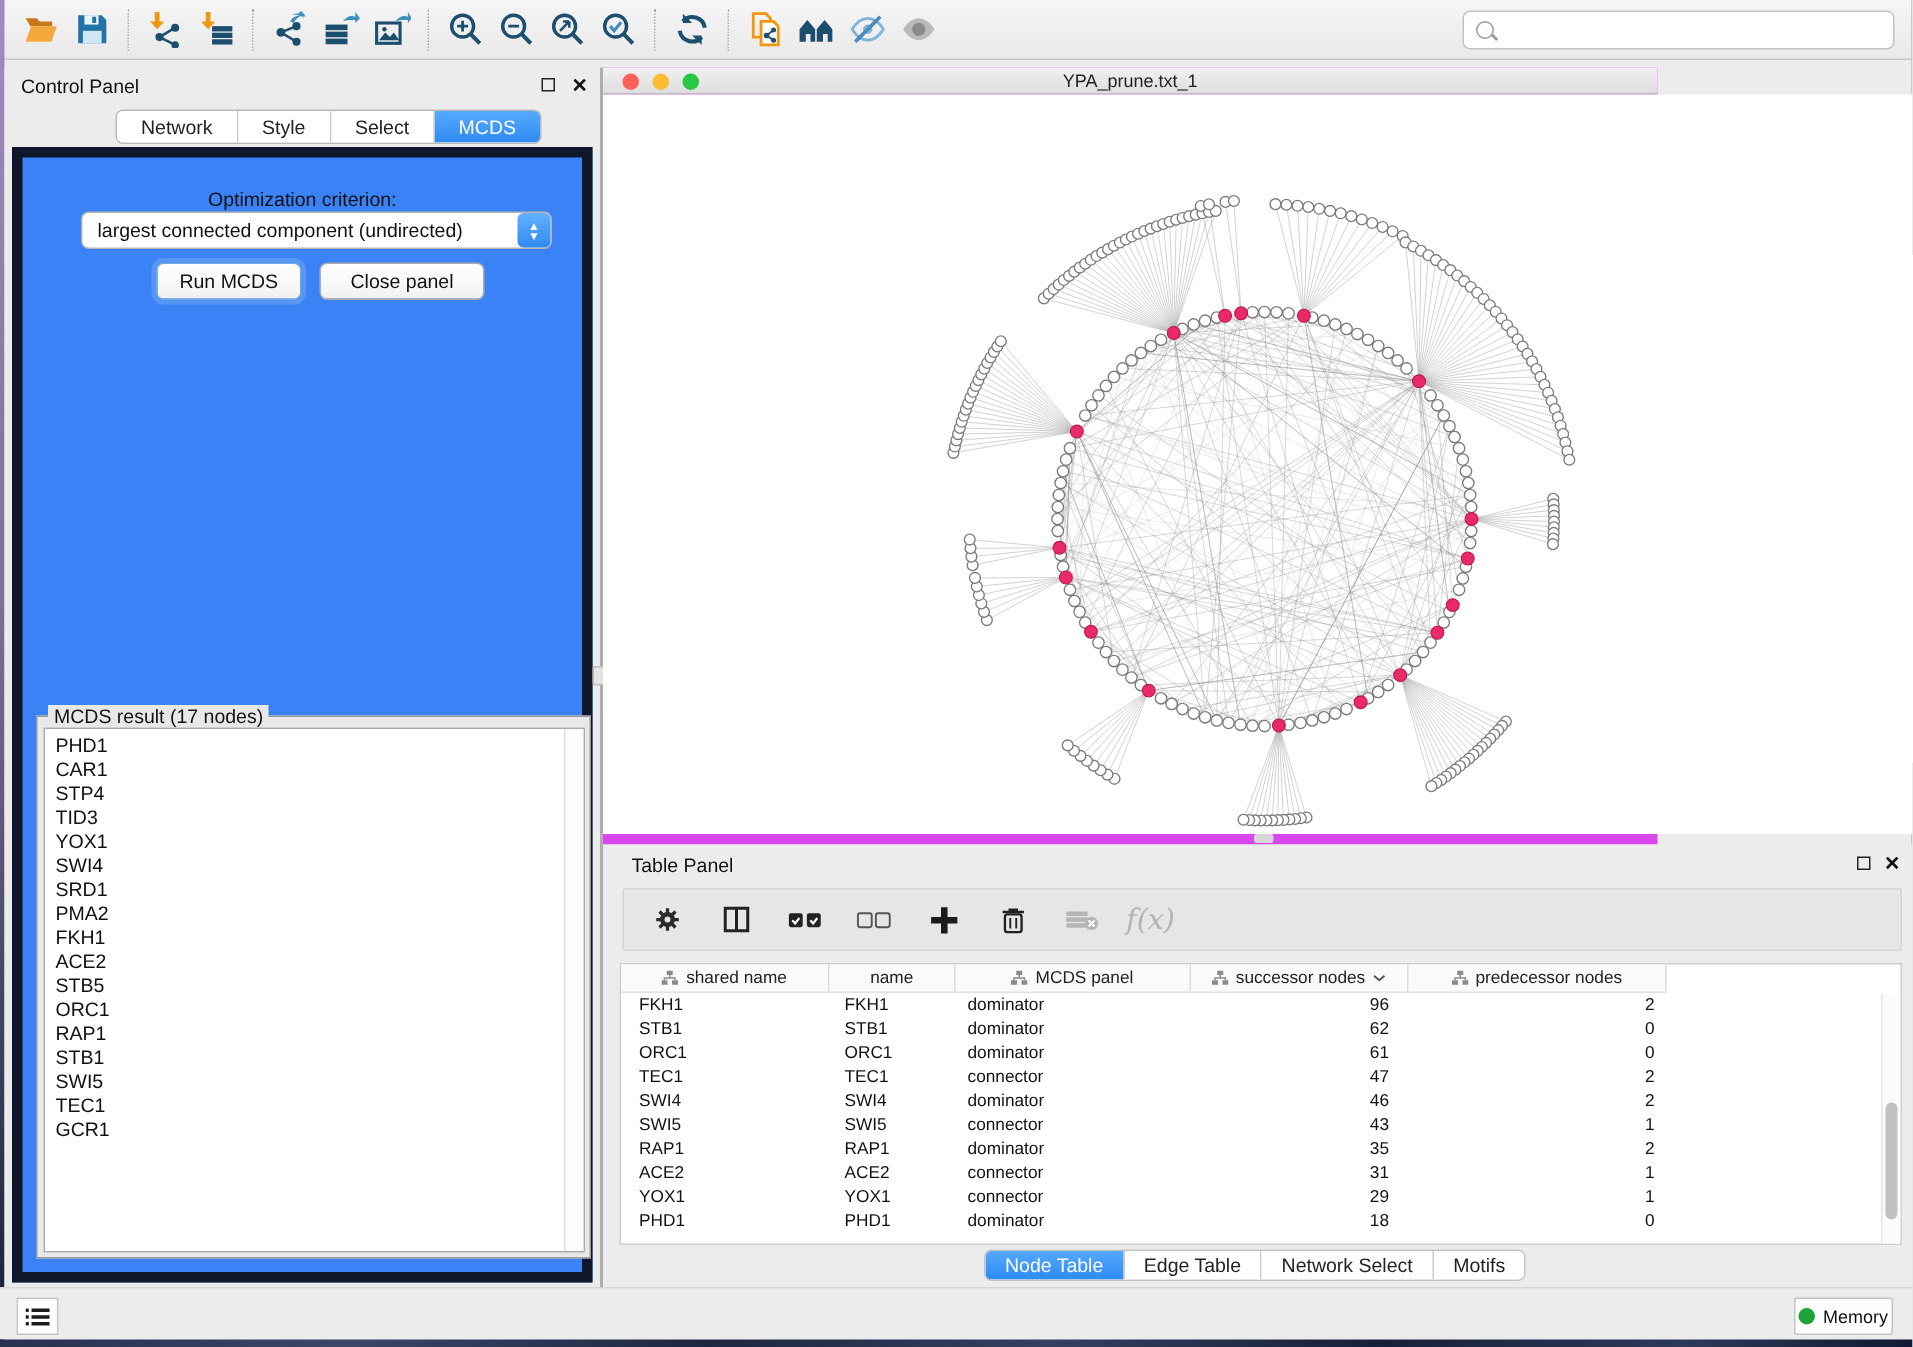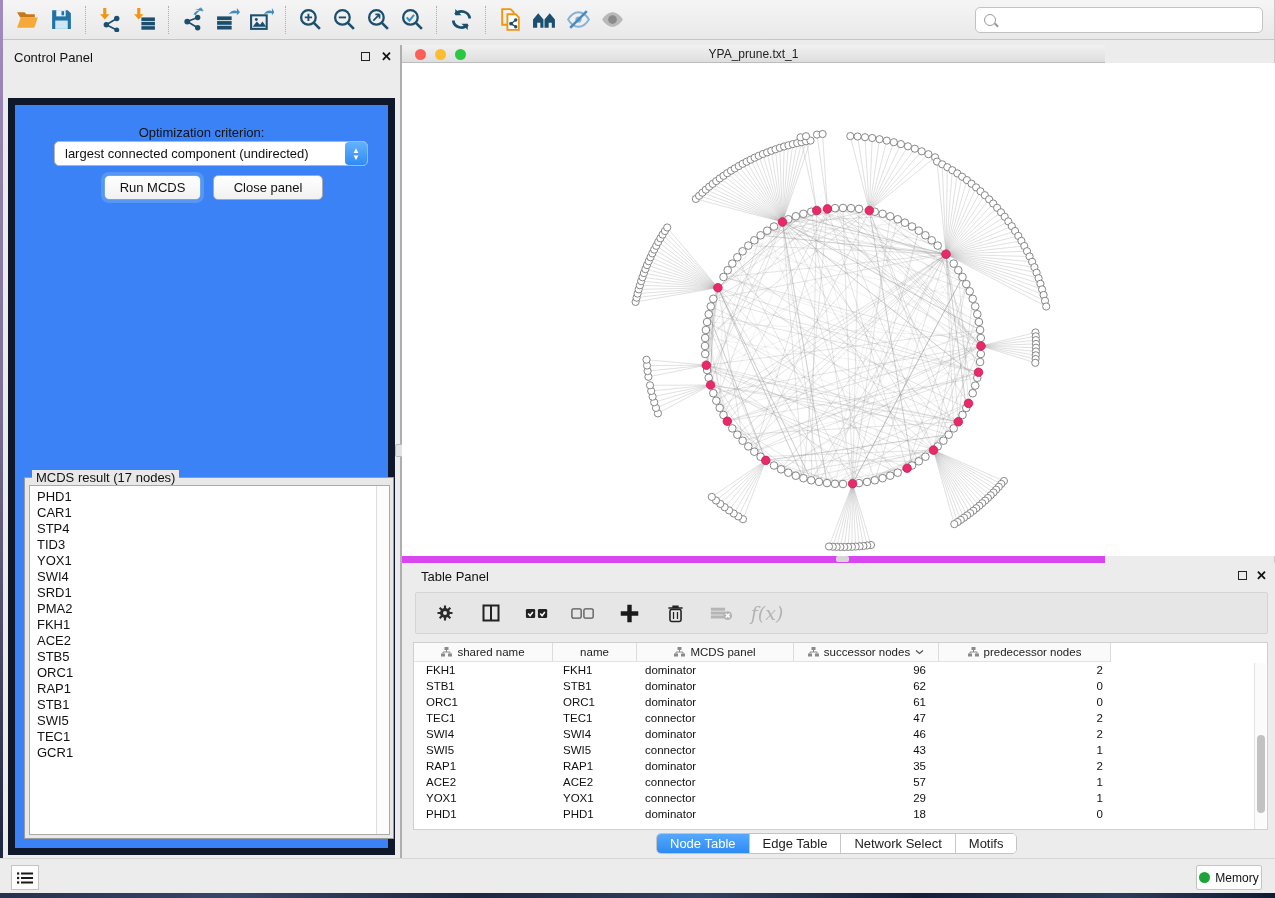--- a/index.html
+++ b/index.html
@@ -278,20 +278,26 @@
   </div>
 
   <div id="left-edge" class="abs"></div>
   <div id="right-edge" class="abs"></div>
 
   <div id="control-panel" class="abs">
     <div id="cp-header">
       <span id="cp-title">Control Panel</span>
       <span id="cp-float" class="float-ic"></span>
       <span id="cp-close" class="close-ic">✕</span>
+    </div>
+    <div id="cp-tabs">
+      <div class="cp-tab">Network</div>
+      <div class="cp-tab">Style</div>
+      <div class="cp-tab">Select</div>
+      <div class="cp-tab active">MCDS</div>
     </div>
     <div id="cp-body">
       <div id="opt-label">Optimization criterion:</div>
       <div id="criterion">
         <span id="criterion-text">largest connected component (undirected)</span>
         <span id="criterion-stepper">
             <span>▲</span>
             <span>▼</span>
           </span>
       </div>
@@ -1168,21 +1174,21 @@
             <div class="td c0">RAP1</div>
             <div class="td c1">RAP1</div>
             <div class="td c2">dominator</div>
             <div class="td c3">35</div>
             <div class="td c4">2</div>
           </div>
           <div class="trow">
             <div class="td c0">ACE2</div>
             <div class="td c1">ACE2</div>
             <div class="td c2">connector</div>
-            <div class="td c3">57</div>
+            <div class="td c3">31</div>
             <div class="td c4">1</div>
           </div>
           <div class="trow">
             <div class="td c0">YOX1</div>
             <div class="td c1">YOX1</div>
             <div class="td c2">connector</div>
             <div class="td c3">29</div>
             <div class="td c4">1</div>
           </div>
           <div class="trow">

